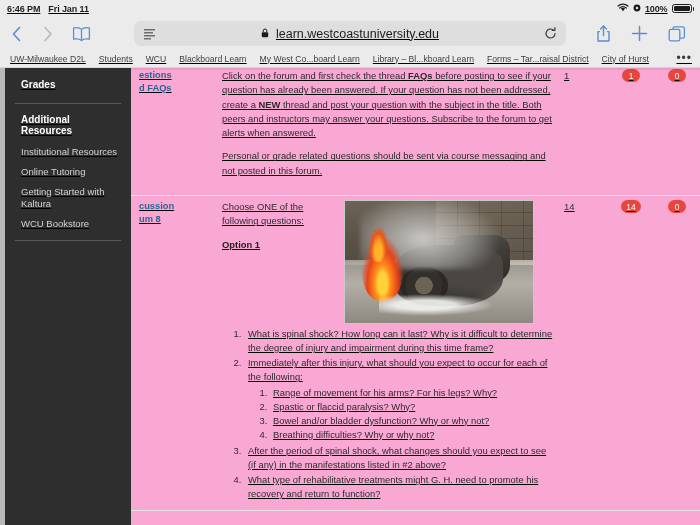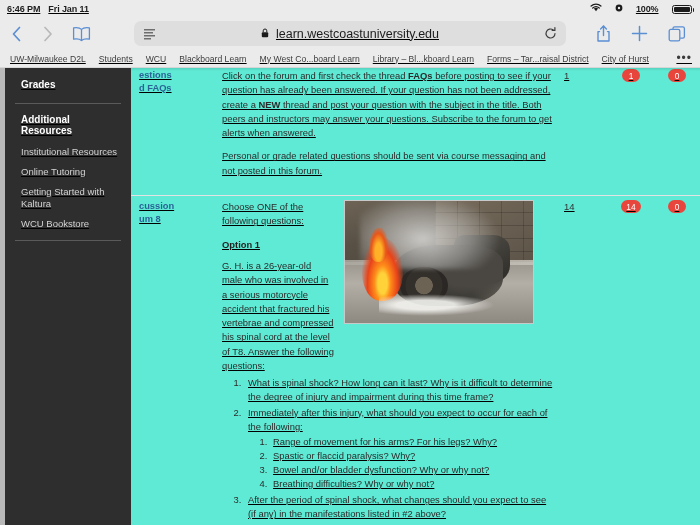--- a/index.html
+++ b/index.html
@@ -13,21 +13,21 @@
 
   
   .statusbar {
     height: 17px; background: #ebebeb;
     display: flex; align-items: center; justify-content: space-between;
     padding: 0 6px 0 7px;
     font-size: 9px; font-weight: bold; color: #1c1c1c;
     letter-spacing: -0.1px;
   }
   .sb-left { display: flex; align-items: center; gap: 8px; }
-  .sb-right { display: flex; align-items: flex-end; gap: 13px; }
+  .sb-right { display: flex; align-items: center; gap: 4px; }
   .wifi-ico { display:block; }
   .batt-wrap { display: flex; align-items: center; gap: 1px; }
   .batt-body {
     width: 20px; height: 9px; border: 1.2px solid #1c1c1c; border-radius: 2.5px;
     padding: 1px; display:flex;
   }
   .batt-fill { background:#1c1c1c; width:100%; border-radius:1px; }
   .batt-cap { width: 1.5px; height: 4px; background: #1c1c1c; border-radius: 0 1px 1px 0; }
 
   
@@ -77,21 +77,21 @@
     overflow: hidden;
   }
   .sb-head {
     font-weight: bold; font-size: 10px; color: #ffffff;
     padding: 1px 12px 6px 16px;
   }
   .sb-item { padding: 4px 10px 4px 16px; color: #d2d2d2; line-height: 1.25; }
   .sb-rule { height:1px; background: #5a5a5a; margin: 7px 10px 9px 10px; }
 
   .content {
-    flex: 1; height: 100%; background: #5eead4;
+    flex: 1; height: 100%; background: #f9a8d4;
     position: relative; overflow: hidden;
   }
 
   
   .row { display: flex; align-items: flex-start; border-bottom: 1px solid #e3e3e3; }
   .row-pad-top { padding-top: 3px; }
   .col-title {
     width: 52px; flex-shrink: 0;
     color: #2a6496; font-weight: bold; font-size: 9.3px;
     line-height: 1.35; padding: 1px 0 0 8px;
@@ -323,21 +323,20 @@
           <div>cussion</div>
           <div>um 8</div>
         </div>
 
         <div class="col-body">
           <div class="flow">
             <div class="flow-left">
               <div class="body-text">
                 <p>Choose ONE of the following questions:</p>
                 <div class="opt-head">Option 1</div>
-                <div>G. H. is a 26-year-old male who was involved in a serious motorcycle accident that fractured his vertebrae and compressed his spinal cord at the level of T8. Answer the following questions:</div>
               </div>
             </div>
             <div class="photo">
               <div class="ph-wall"></div>
               <div class="ph-brick"></div>
               <div class="ph-road"></div>
               <div class="ph-curb"></div>
               <div class="ph-bike2"></div>
               <div class="ph-bike"></div>
               <div class="ph-wheel"></div>

